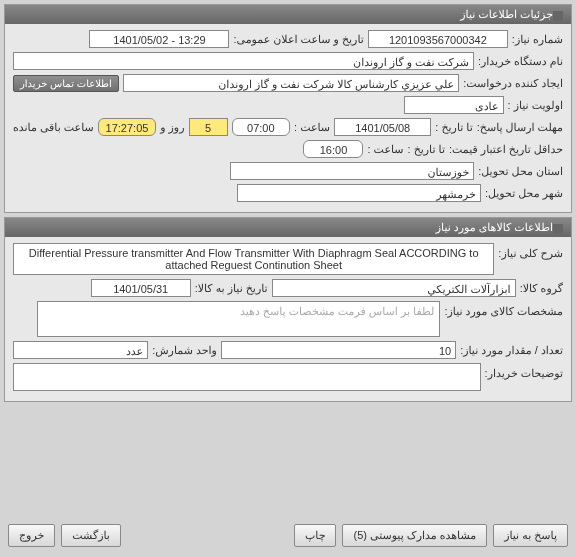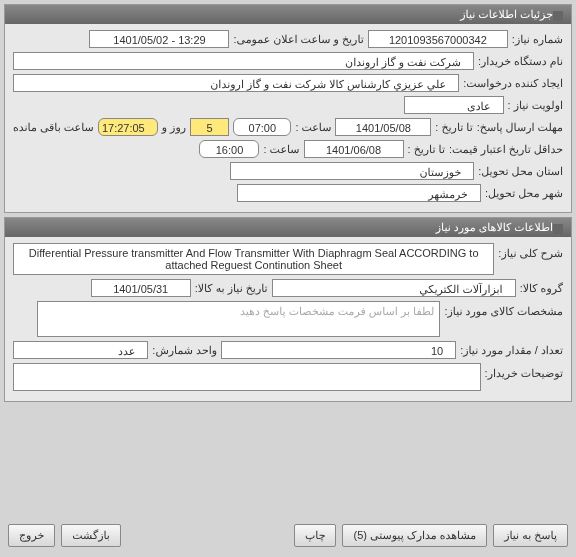--- a/index.html
+++ b/index.html
@@ -35,21 +35,21 @@
   gap: 4px;
 }
 .label {
   color: #333;
   white-space: nowrap;
   font-size: 11px;
 }
 .field {
   background: #fff;
   border: 1px solid #888;
-  padding: 2px 12px;
+  padding: 2px 4px;
   font-size: 11px;
   height: 18px;
   line-height: 14px;
   direction: rtl;
   text-align: right;
   color: #333;
 }
 .field-ltr { direction: ltr; text-align: left; }
 .field-center { text-align: center; }
 .textarea {
@@ -126,40 +126,40 @@
       <span class="label">تاریخ و ساعت اعلان عمومی:</span>
       <span class="field w-140 field-ltr field-center">1401/05/02 - 13:29</span>
     </div>
     <div class="row">
       <span class="label">نام دستگاه خریدار:</span>
       <span class="field w-flex">شرکت نفت و گاز اروندان</span>
     </div>
     <div class="row">
       <span class="label">ایجاد کننده درخواست:</span>
       <span class="field w-flex">علي عزيزي كارشناس كالا شركت نفت و گاز اروندان</span>
+      <button class="side-btn">اطلاعات تماس خریدار</button>
     </div>
     <div class="row">
       <span class="label">اولویت نیاز :</span>
       <span class="field w-100">عادی</span>
     </div>
     <div class="row">
       <span class="label">مهلت ارسال پاسخ:</span>
       <span class="label">تا تاریخ :</span>
       <span class="field w-100 field-center">1401/05/08</span>
       <span class="label">ساعت :</span>
       <span class="field w-60 field-center">07:00</span>
       <span class="field yellow w-40 field-center">5</span>
       <span class="label">روز و</span>
       <span class="field yellow w-60 field-center">17:27:05</span>
       <span class="label">ساعت باقی مانده</span>
     </div>
     <div class="row">
       <span class="label">حداقل تاریخ اعتبار قیمت:</span>
       <span class="label">تا تاریخ :</span>
-      <span class="field w-100 field-center">1401/06/08</span>
       <span class="label">ساعت :</span>
       <span class="field w-60 field-center">16:00</span>
     </div>
     <div class="row">
       <span class="label">استان محل تحویل:</span>
       <span class="field w-220">خوزستان</span>
     </div>
     <div class="row">
       <span class="label">شهر محل تحویل:</span>
       <span class="field w-220">خرمشهر</span>

